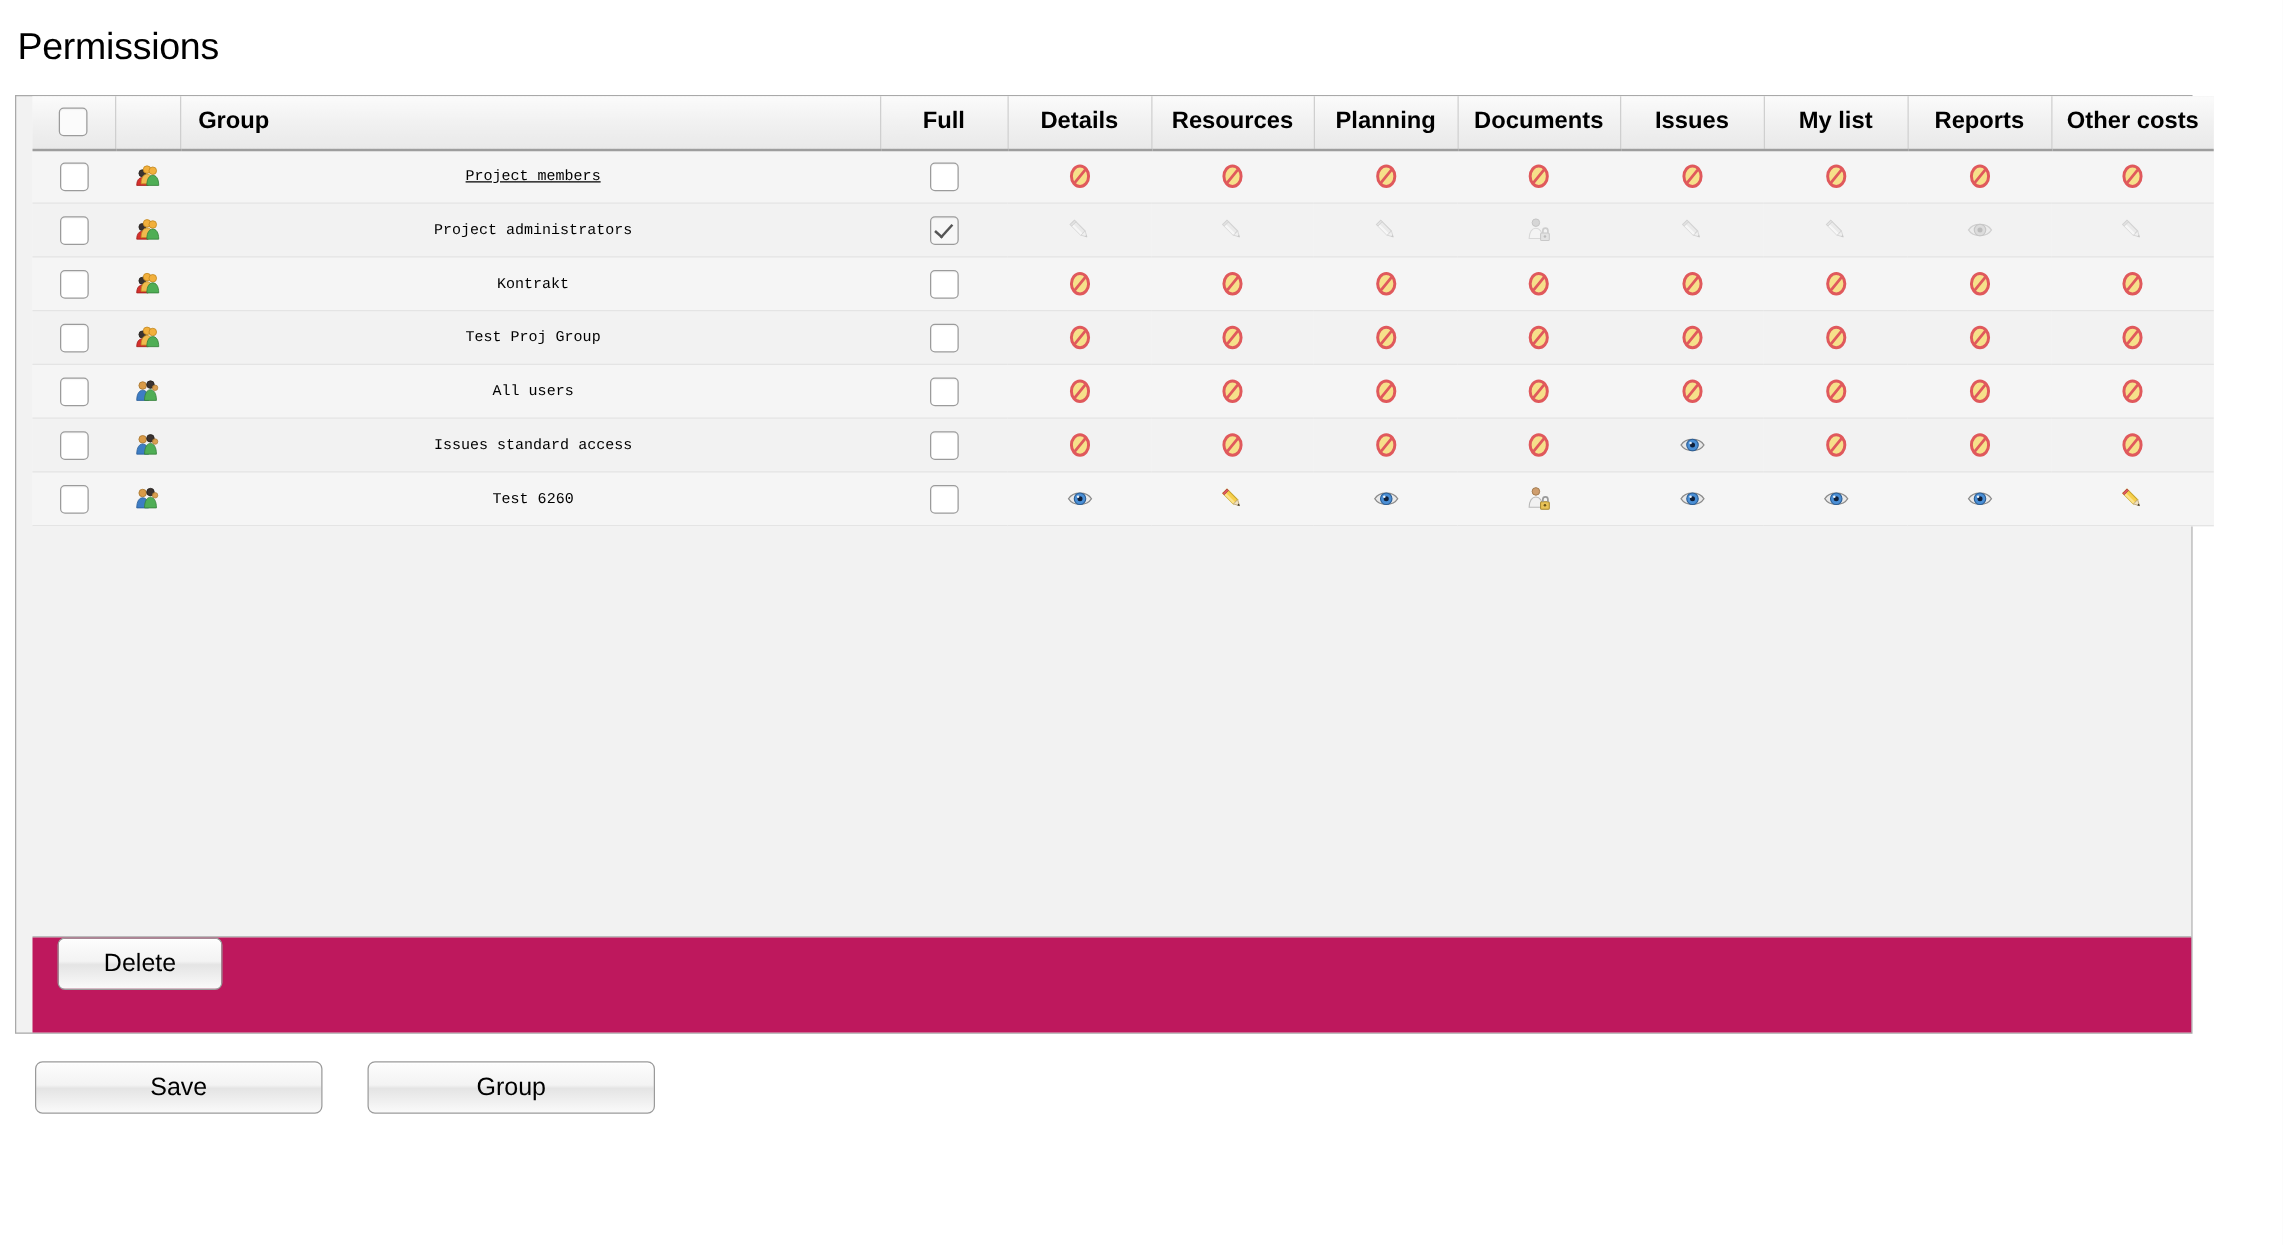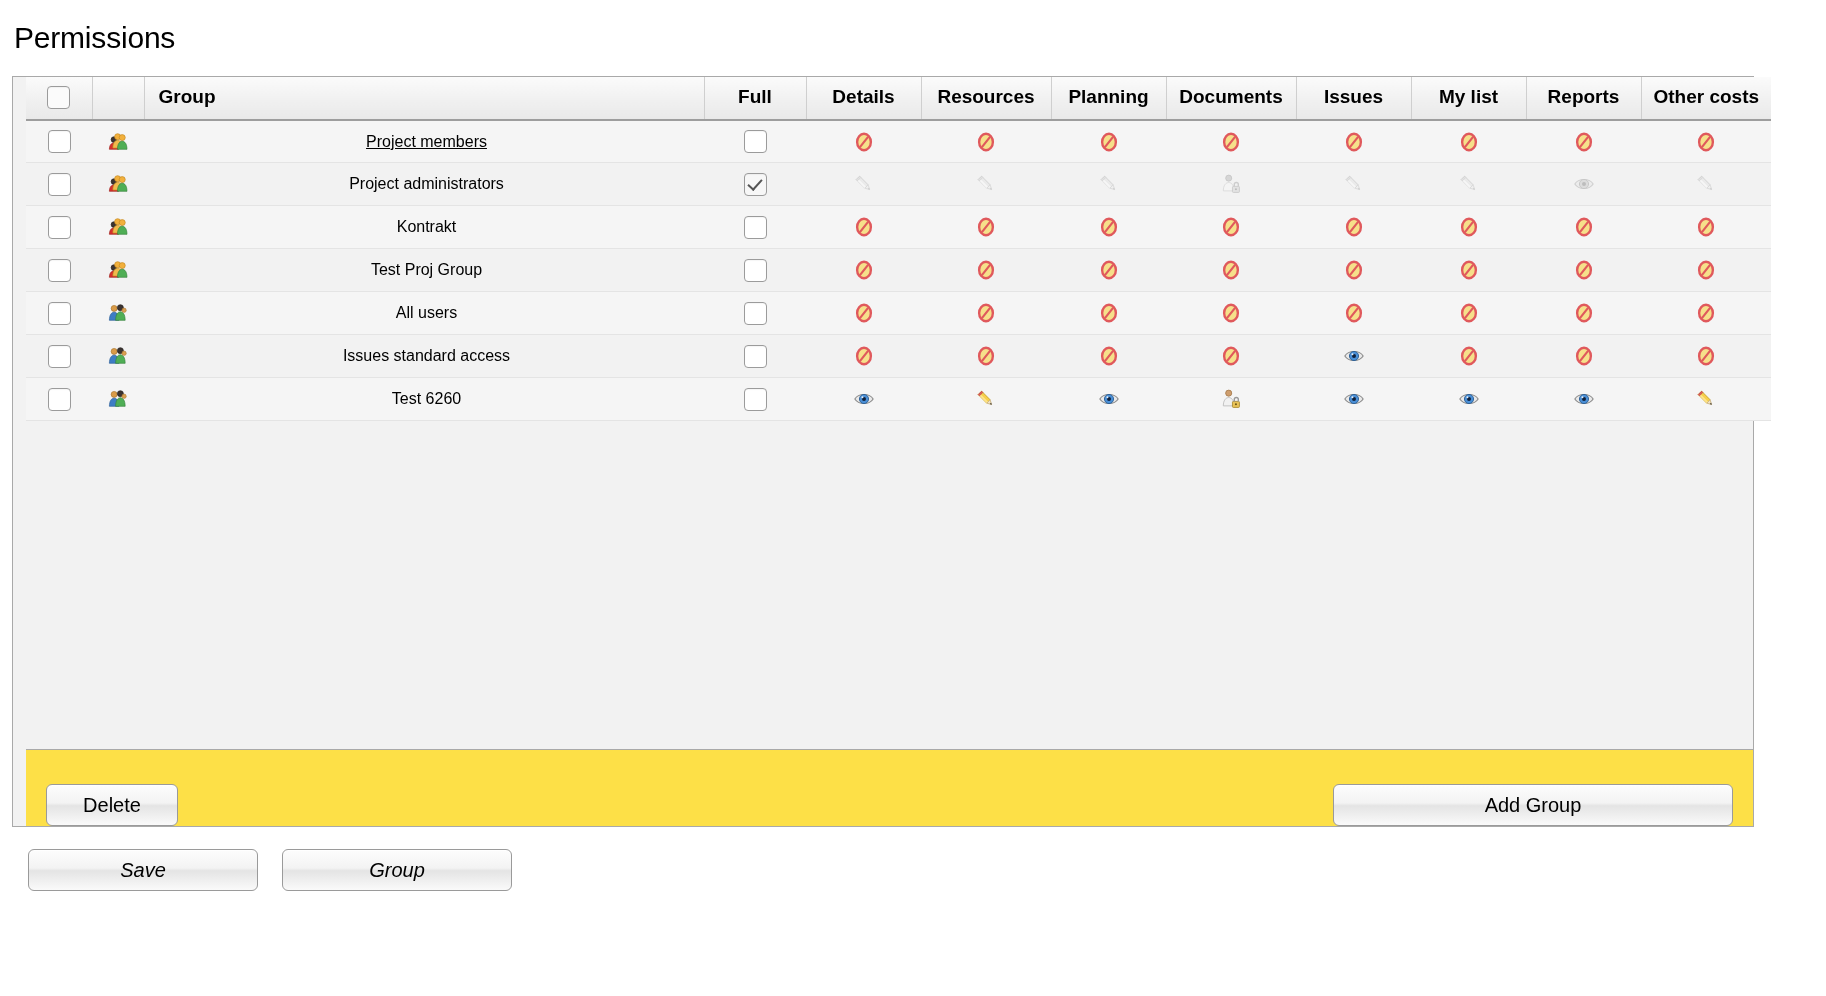--- a/index.html
+++ b/index.html
@@ -72,23 +72,24 @@
     border-bottom: 1px solid #e4e4e4;
     height: 43px;
     text-align: center;
     vertical-align: middle;
     box-sizing: border-box;
     background: #f5f5f5;
   }
   table.perm-table tbody tr:nth-child(even) td { background: #f2f2f2; }
   td.td-group {
     text-align: left;
-    font-size: 16px;
+    font-size: 12px;
     padding-left: 6px;
     white-space: nowrap;
+    font-family: Liberation Mono, monospace;
   }
   td.td-icon { padding: 0; }
   td.td-group a.group-link {
     color: #000;
     text-decoration: underline;
   }
   td.td-group span.group-plain { color: #000000; }
 
   
   .cbox {
@@ -119,23 +120,23 @@
   
   .filler {
     height: 328px;
     background: #f2f2f2;
     border-bottom: 1px solid #a9a9a9;
   }
 
   
   .panel-footer {
     height: 76px;
-    background: #fde047;
+    background: #be185d;
     display: flex;
-    align-items: flex-end;
+    align-items: flex-start;
     justify-content: space-between;
     padding: 0 20px;
     box-sizing: border-box;
   }
 
   
   .btn {
     display: inline-block;
     border: 1px solid #9a9a9a;
     border-radius: 6px;
@@ -147,22 +148,21 @@
     cursor: pointer;
     box-sizing: border-box;
     box-shadow: 0 1px 0 rgba(255,255,255,0.9) inset;
   }
   .btn-delete { width: 132px; height: 42px; line-height: 40px; }
   .btn-addgroup { width: 400px; height: 42px; line-height: 40px; }
   .bottom-bar {
     margin-top: 22px;
     padding-left: 16px;
     display: flex;
-    gap: 24px;
-    font-style: italic;
+    gap: 36px;
   }
   .btn-save   { width: 230px; height: 42px; line-height: 40px; }
   .btn-cancel { width: 230px; height: 42px; line-height: 40px; }
 
   
   .ic { display: inline-block; vertical-align: middle; line-height: 0; }
   .ic svg { display: block; }
 </style>
 </head>
 <body>
@@ -581,21 +581,20 @@
                     </g>
                   </svg></span></span></td>
           </tr>
         </tbody>
     </table>
 
     <div class="filler"></div>
 
     <div class="panel-footer">
       <div class="btn btn-delete">Delete</div>
-      <div class="btn btn-addgroup">Add Group</div>
     </div>
 
   </div>
 
   <div class="bottom-bar">
     <div class="btn btn-save">Save</div>
     <div class="btn btn-cancel">Group</div>
   </div>
 
 </div>

